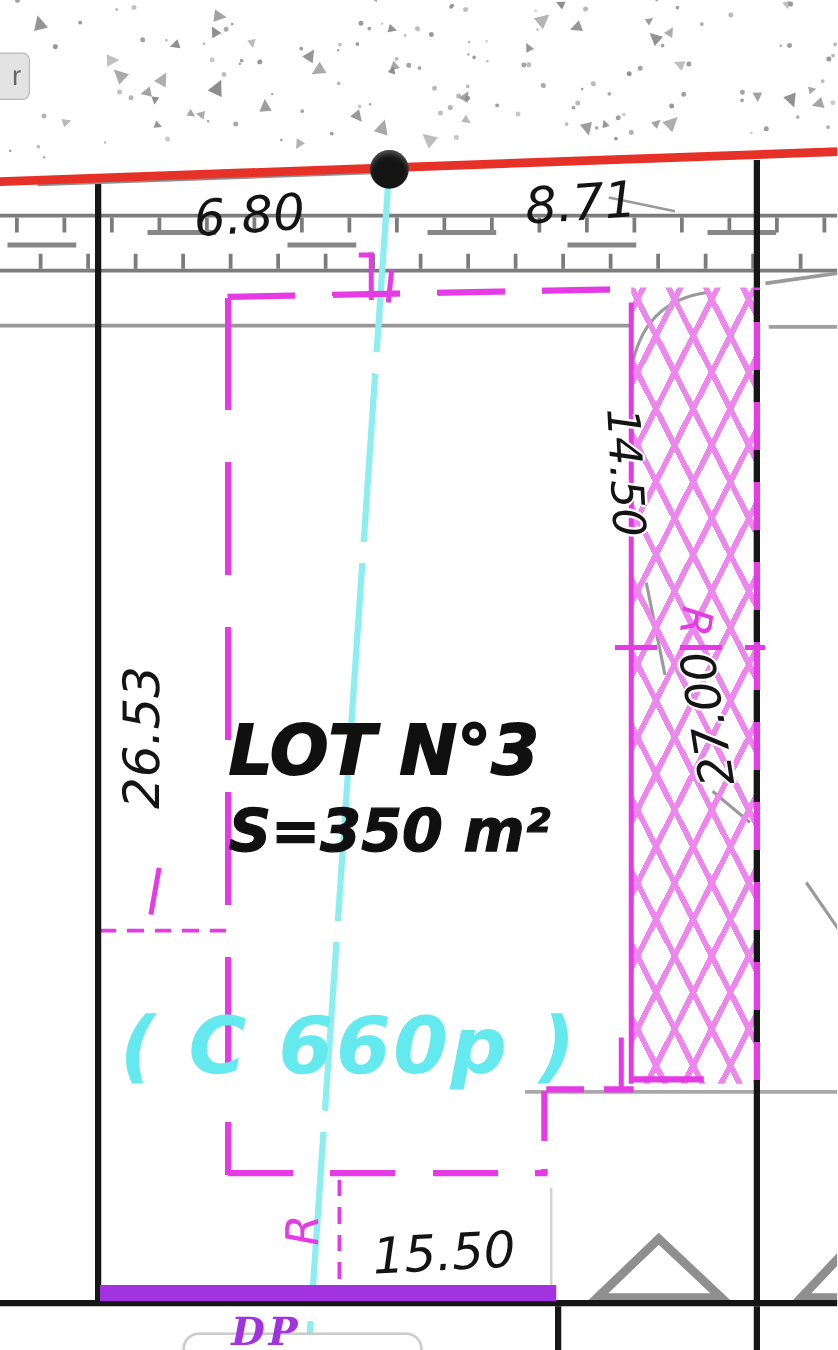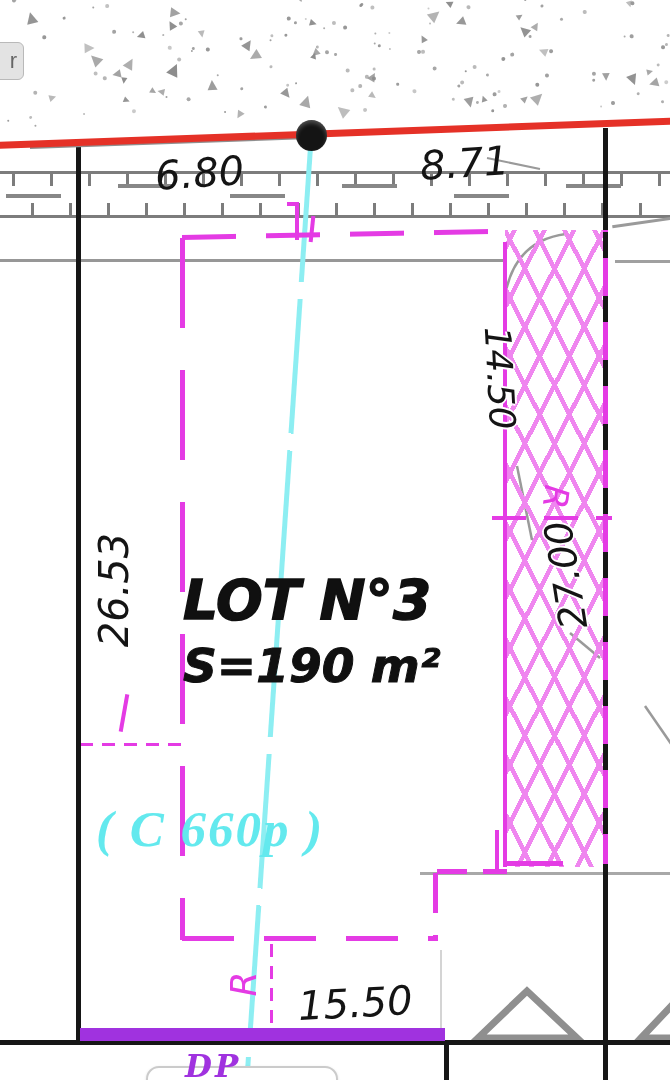--- a/index.html
+++ b/index.html
@@ -288,16 +288,16 @@
   <div class="abs dim" style="left:420px;top:140px;font-size:40px;transform:rotate(-4deg);">8.71</div>
   <div class="abs dim rot" style="left:114px;top:590px;font-size:40px;transform:translate(-50%,-50%) rotate(-90deg);">26.53</div>
   <div class="abs dim rot halo" style="left:500px;top:378px;font-size:36px;transform:translate(-50%,-50%) rotate(87deg);">14.50</div>
   <div class="abs dim rot halo" style="left:566px;top:575px;font-size:38px;transform:translate(-50%,-50%) rotate(-99deg);">27.00</div>
   <div class="abs dim halo" style="left:298px;top:980px;font-size:40px;transform:rotate(-3deg);">15.50</div>
 
   <div class="abs" style="left:556px;top:497px;font-size:34px;color:var(--boundary-magenta);transform:translate(-50%,-50%) rotate(97deg);font-style:italic;">R</div>
   <div class="abs" style="left:243px;top:984px;font-size:36px;color:var(--boundary-magenta);transform:translate(-50%,-50%) rotate(-90deg);font-style:italic;">R</div>
 
   <div class="abs" style="left:183px;top:568px;font-size:55px;font-weight:bold;font-style:italic;color:#101010;-webkit-text-stroke:1.5px #101010;white-space:nowrap;text-align:center;">LOT N°3</div>
-  <div class="abs" style="left:183px;top:638px;font-size:47px;font-weight:bold;font-style:italic;color:#101010;-webkit-text-stroke:1px #101010;white-space:nowrap;">S=190 m²</div>
-  <div class="abs cyanlbl" style="left:96px;top:800px;font-size:51px;font-family:Liberation Serif, serif;">( C 660p )</div>
+  <div class="abs" style="left:183px;top:638px;font-size:47px;font-weight:bold;font-style:italic;color:#101010;-webkit-text-stroke:1px #101010;white-space:nowrap;">S=350 m²</div>
+  <div class="abs cyanlbl" style="left:96px;top:800px;font-size:63px;">( C 660p )</div>
   <div class="abs" style="left:185px;top:1048px;font-size:31px;font-weight:bold;font-style:italic;font-family:'DejaVu Serif',serif;color:var(--dp-purple);letter-spacing:3px;">DP</div>
 </div>
 
 </body></html>

